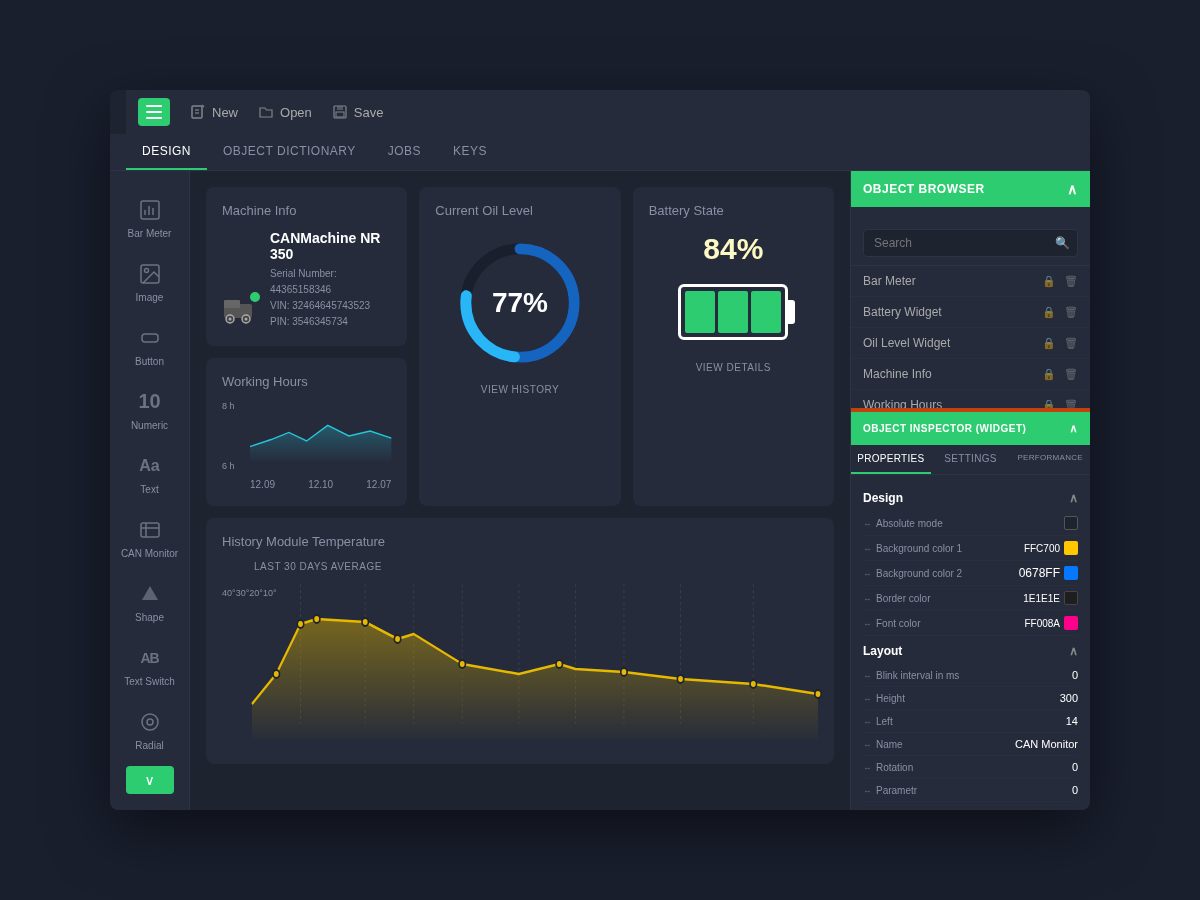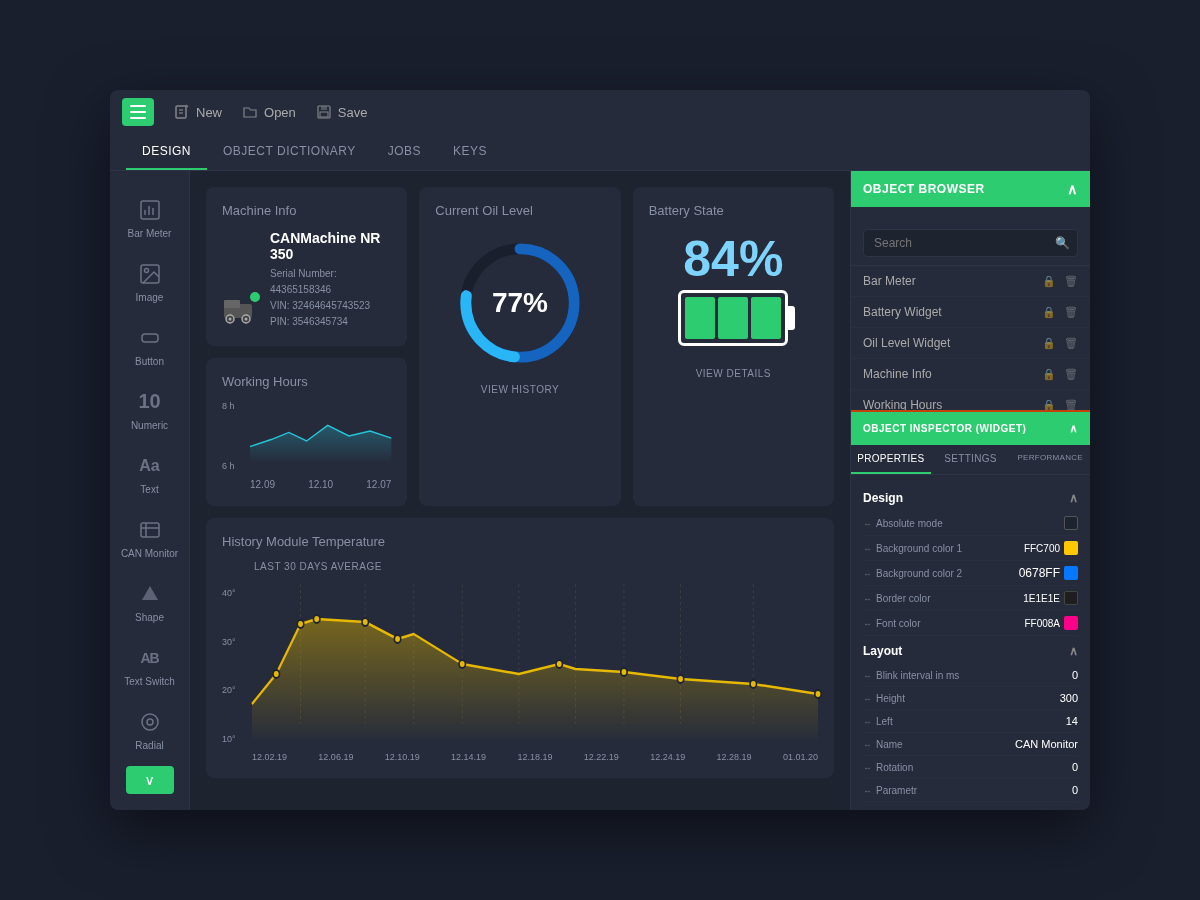--- a/index.html
+++ b/index.html
@@ -26,20 +26,21 @@
     }
     
     .toolbar {
       background: #252b3b;
       height: 44px;
       display: flex;
       align-items: center;
       padding: 0 12px;
       gap: 20px;
       flex-shrink: 0;
+      margin-left: 16px;
     }
     .toolbar-menu-btn {
       background: #2ecc71;
       border: none;
       border-radius: 4px;
       width: 32px;
       height: 28px;
       display: flex;
       flex-direction: column;
       align-items: center;
@@ -262,25 +263,25 @@
     }
     
     .battery-container {
       display: flex;
       flex-direction: column;
       align-items: center;
       justify-content: center;
       padding: 4px 0;
     }
     .battery-percent {
-      font-size: 50px;
+      font-size: 30px;
       font-weight: 700;
-      color: #7dd3fc;
+      color: #fef9c3;
       line-height: 1;
-      margin-bottom: 6px;
+      margin-bottom: 20px;
     }
     .battery-body {
       position: relative;
       width: 110px;
       height: 56px;
       border: 3px solid #fff;
       border-radius: 6px;
       display: flex;
       align-items: center;
       padding: 4px;
@@ -314,21 +315,20 @@
       color: #8890a4;
       letter-spacing: 0.5px;
       margin-bottom: 12px;
       padding-left: 32px;
     }
     .hist-yaxis {
       position: absolute;
       left: 0;
       top: 0;
       display: flex;
-      flex-direction: column;
       justify-content: space-between;
       height: 100%;
       font-size: 9px;
       color: #8890a4;
       padding: 4px 0;
     }
     .hist-xaxis {
       display: flex;
       justify-content: space-between;
       font-size: 9px;
@@ -406,21 +406,21 @@
     }
     .inspector-header {
       background: #2a303e;
       padding: 10px 12px;
       display: flex;
       align-items: center;
       justify-content: space-between;
       font-size: 11px;
       font-weight: 600;
       letter-spacing: 0.5px;
-      border-top: 2px solid #c2410c;
+      border-top: 4px solid #c2410c;
     }
     .inspector-tabs {
       display: flex;
       border-bottom: 1px solid #2e3447;
     }
     .inspector-tab {
       flex: 1;
       padding: 8px 4px;
       font-size: 10px;
       color: #8890a4;
@@ -734,31 +734,20 @@
             <circle cx="140" cy="38" r="4" fill="#e6b800" stroke="#1e2330" stroke-width="2"></circle>
             <circle cx="180" cy="55" r="4" fill="#e6b800" stroke="#1e2330" stroke-width="2"></circle>
             <circle cx="260" cy="80" r="4" fill="#e6b800" stroke="#1e2330" stroke-width="2"></circle>
             <circle cx="380" cy="80" r="4" fill="#e6b800" stroke="#1e2330" stroke-width="2"></circle>
             <circle cx="460" cy="88" r="4" fill="#e6b800" stroke="#1e2330" stroke-width="2"></circle>
             <circle cx="530" cy="95" r="4" fill="#e6b800" stroke="#1e2330" stroke-width="2"></circle>
             <circle cx="620" cy="100" r="4" fill="#e6b800" stroke="#1e2330" stroke-width="2"></circle>
             <circle cx="700" cy="110" r="4" fill="#e6b800" stroke="#1e2330" stroke-width="2"></circle>
           </svg>
         </div>
-        <div class="hist-xaxis">
-          <span>12.02.19</span>
-          <span>12.06.19</span>
-          <span>12.10.19</span>
-          <span>12.14.19</span>
-          <span>12.18.19</span>
-          <span>12.22.19</span>
-          <span>12.24.19</span>
-          <span>12.28.19</span>
-          <span>01.01.20</span>
-        </div>
       </div>
     </div>
 
     <div class="right-panel">
 
       <div class="panel-header">
         <span>OBJECT BROWSER</span>
         <span style="font-size:14px;">∧</span>
       </div>
 

